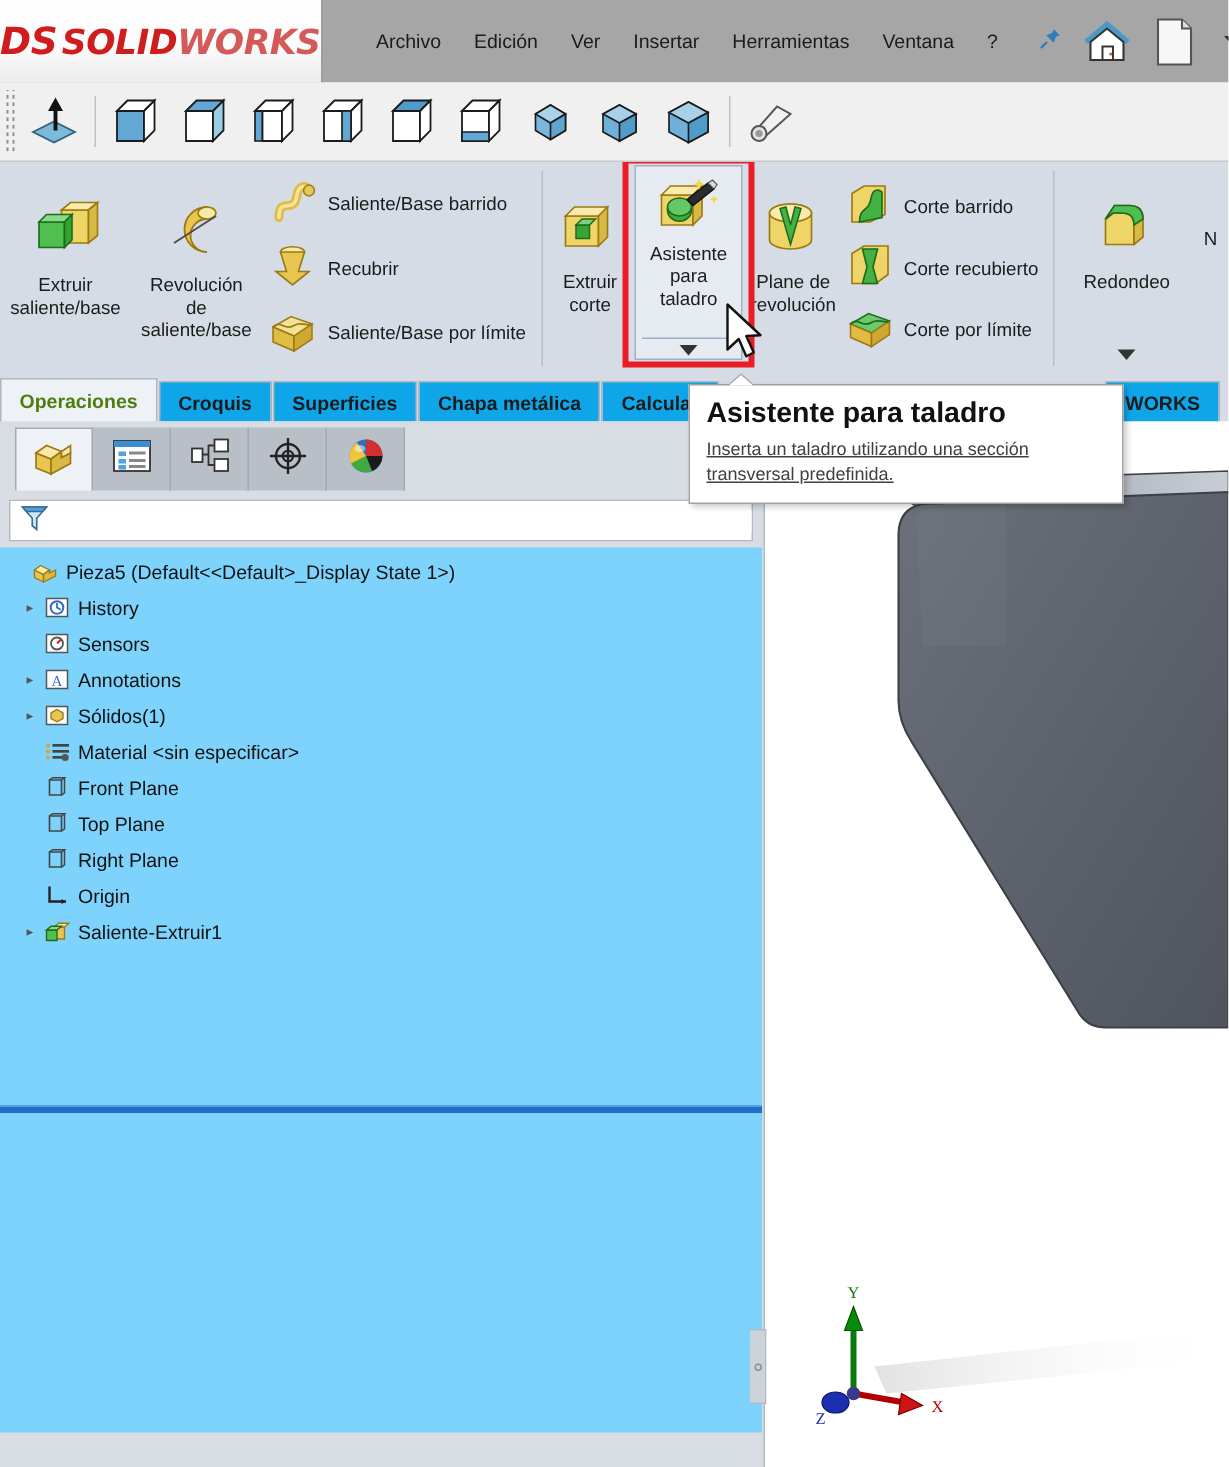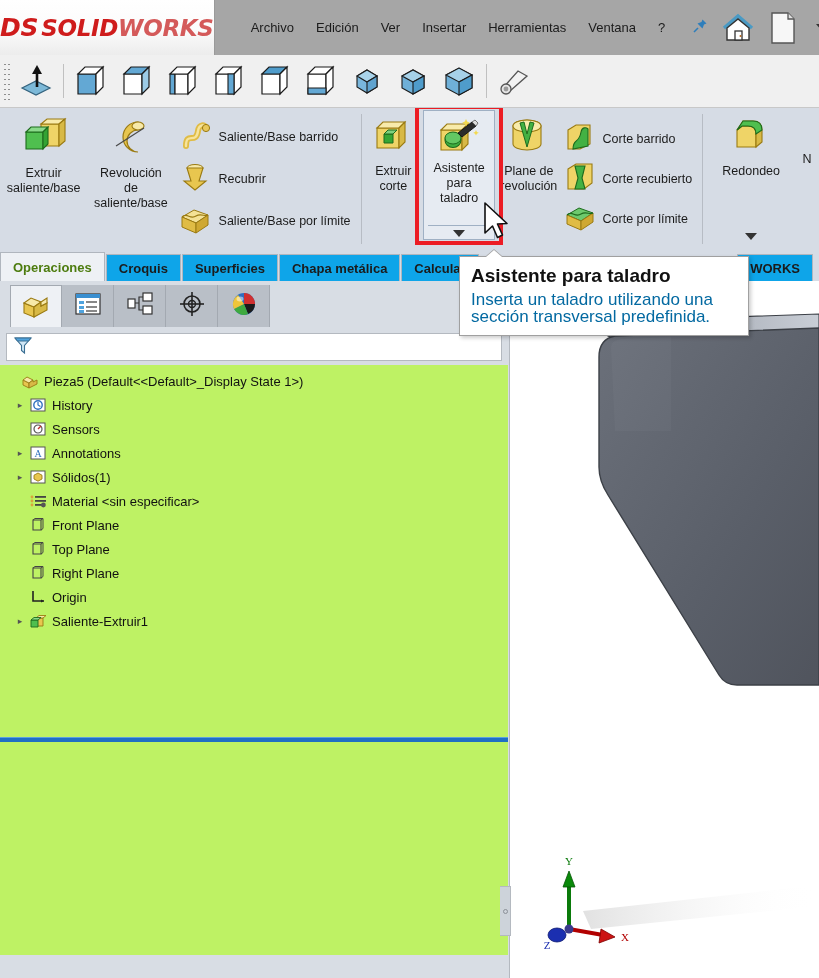--- a/index.html
+++ b/index.html
@@ -74,21 +74,21 @@
   
   .ribbon {
     position: absolute; left: 0; top: 108px; width: 819px; height: 142px;
     background: #d6dce5;
     display: flex; align-items: stretch;
     overflow: hidden;
   }
   .rib-sep { width: 1px; background: #b7bcc4; margin: 6px 4px; }
 
   .big-btn {
-    width: 88px; padding-top: 8px;
+    width: 88px; padding-top: 24px;
     display: flex; flex-direction: column; align-items: center;
     cursor: default; text-align: center;
   }
   .big-btn .lbl {
     font-size: 12.5px; color: #1b1b1b; line-height: 15px;
     margin-top: 4px; white-space: pre-line;
   }
   .small-col { display: flex; flex-direction: column; justify-content: center; padding: 4px 0; }
   .small-btn {
     display: flex; align-items: center; gap: 7px;
@@ -126,21 +126,21 @@
 
   
   .tooltip {
     position: absolute; left: 459px; top: 256px;
     width: 290px; background: #ffffff;
     border: 1px solid #a0a0a0;
     box-shadow: 2px 2px 4px rgba(0,0,0,.20);
     padding: 8px 11px 10px; z-index: 40;
   }
   .tt-title { font-size: 19px; font-weight: bold; color: #111; margin-bottom: 4px; }
-  .tt-body { font-size: 17px; color: #0369a1; line-height: 17px; }
+  .tt-body { font-size: 12px; color: #404040; line-height: 17px; text-decoration: underline; }
   .tt-nub {
     position: absolute; left: 26px; top: -7px;
     width: 0; height: 0;
     border-left: 8px solid transparent; border-right: 8px solid transparent;
     border-bottom: 7px solid #ffffff;
     filter: drop-shadow(0 -1px 0 #a0a0a0);
   }
 
   
   .cursor { position: absolute; z-index: 30; pointer-events: none; }
@@ -179,21 +179,21 @@
   .fm-tab.active { background: #eef1f5; border: 1px solid #a3a9b1; border-bottom: none; }
 
   .filterbar {
     position: absolute; left: 6px; top: 52px; width: 496px; height: 28px;
     background: #ffffff; border: 1px solid #b4b9c0;
     display: flex; align-items: center; padding-left: 6px;
   }
 
   .tree {
     position: absolute; left: 0; top: 84px; width: 508px; height: 590px;
-    background: #bef264; overflow: hidden;
+    background: #7dd3fc; overflow: hidden;
     padding-top: 4px;
   }
   .tnode {
     display: flex; align-items: center; height: 24px;
     font-size: 13px; color: #111; cursor: default; padding-left: 4px;
   }
   .twist {
     width: 16px; display: flex; align-items: center; justify-content: center;
     font-size: 9px; color: #555;
   }

